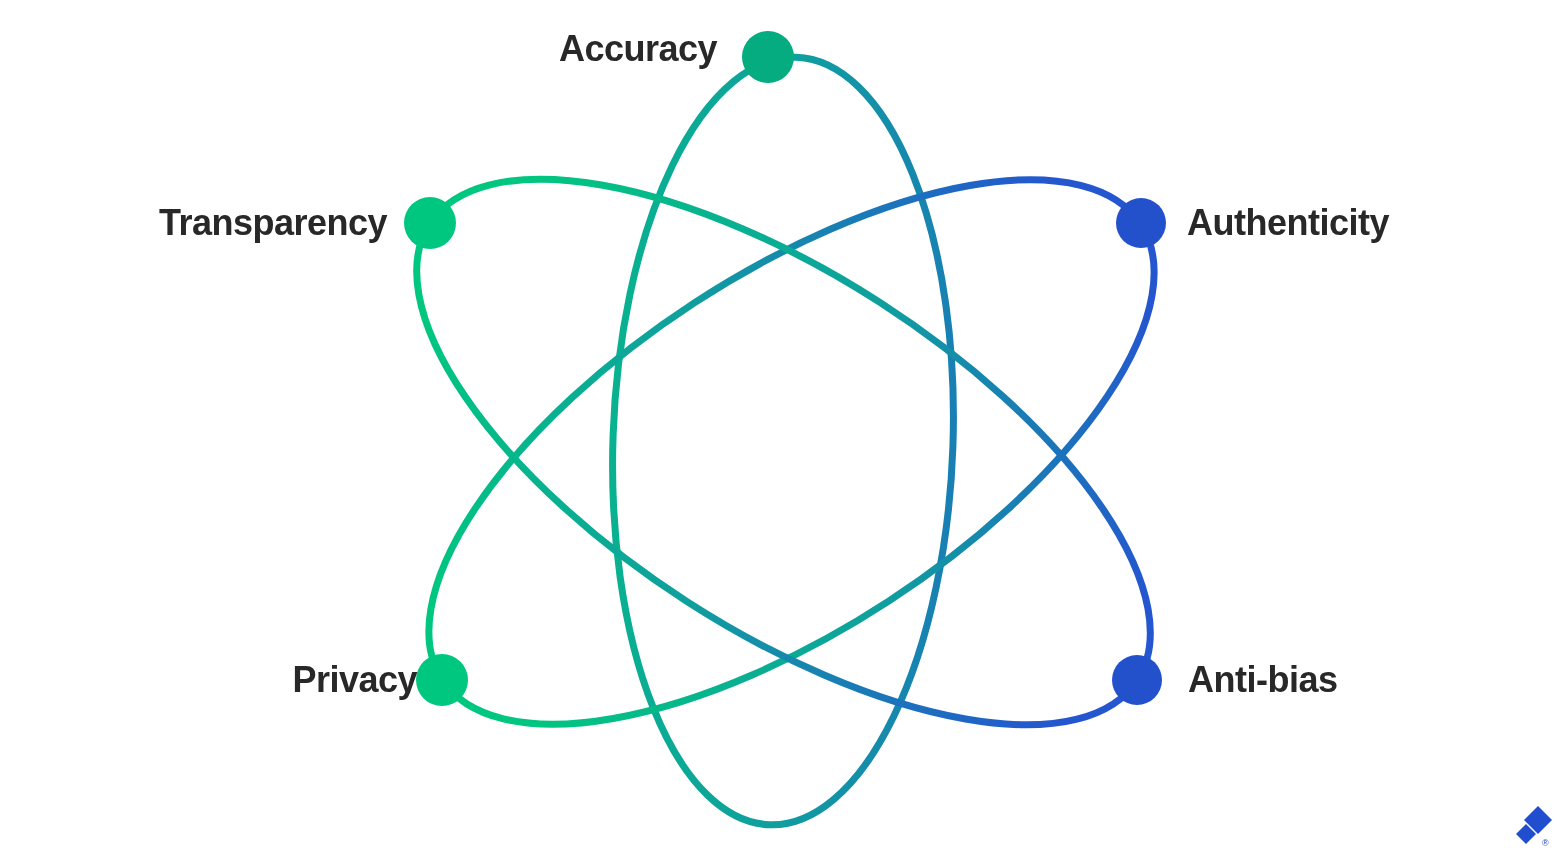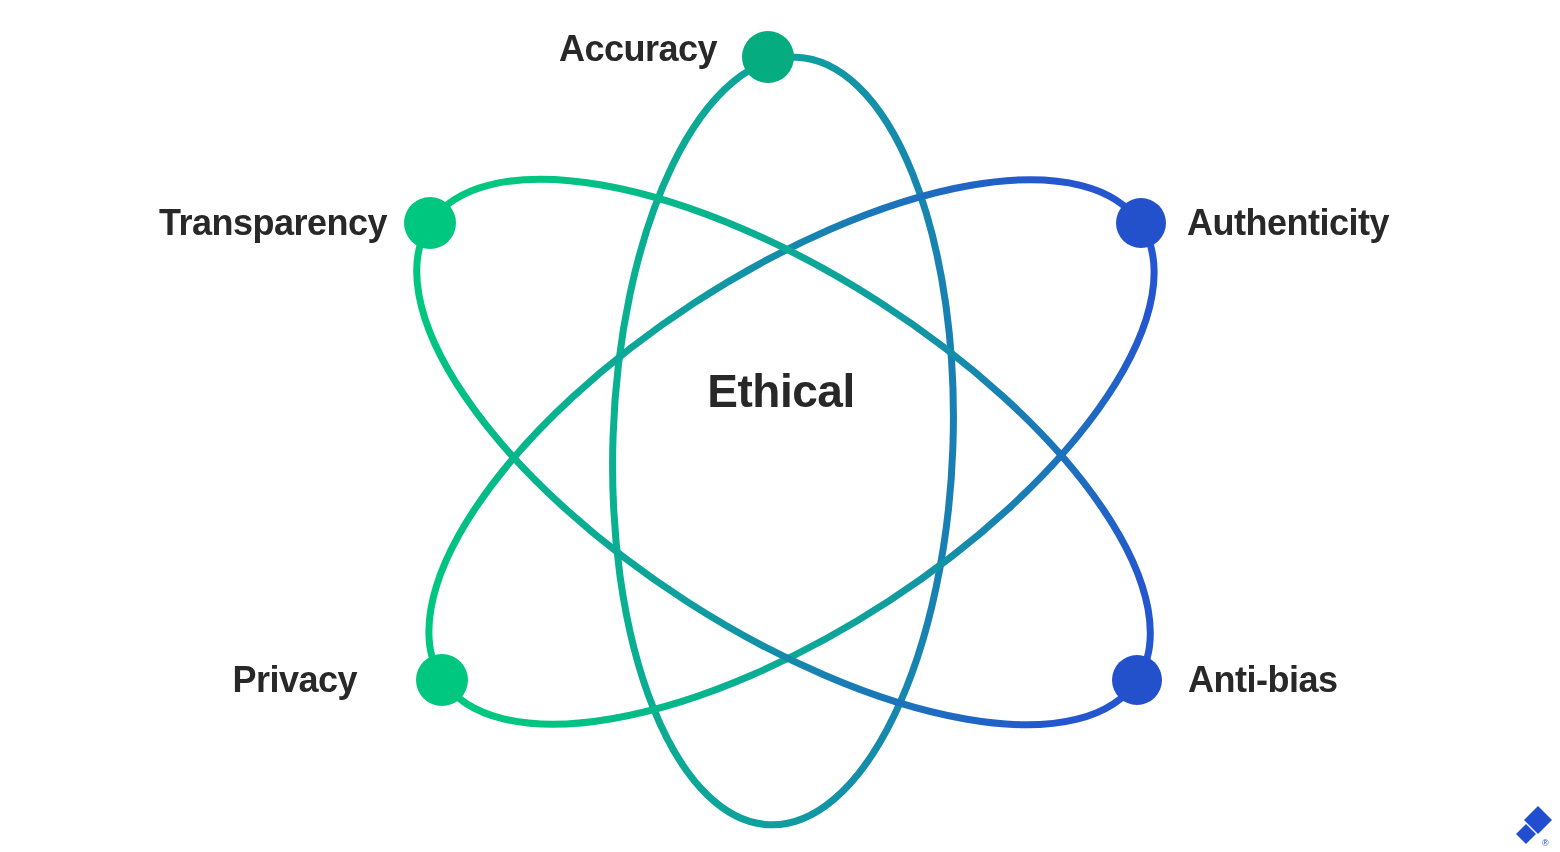--- a/index.html
+++ b/index.html
@@ -9,21 +9,21 @@
   }
   .stage{position:relative;width:1560px;height:852px;background:#ffffff;}
   svg.diagram{position:absolute;left:0;top:0;}
   .node-label{
     position:absolute;font-weight:700;font-size:36px;line-height:38px;
     letter-spacing:-0.5px;color:#282828;white-space:nowrap;
   }
   .lbl-accuracy{right:843px;top:30px;}
   .lbl-transparency{right:1173px;top:204px;}
   .lbl-authenticity{left:1187px;top:204px;text-align:center;}
-  .lbl-privacy{right:1203px;top:661px;}
+  .lbl-privacy{right:1143px;top:661px;}
   .lbl-antibias{left:1188px;top:661px;}
   .center-title{
     position:absolute;left:781px;top:362px;transform:translateX(-50%);
     text-align:center;font-weight:700;font-size:46px;line-height:58px;
     letter-spacing:-0.5px;color:#282828;white-space:nowrap;
   }
   .logo-wrap{position:absolute;left:1506px;top:802px;width:48px;height:48px;}
 </style>
 </head>
 <body>
@@ -50,21 +50,20 @@
     <circle cx="1137" cy="680" r="25" fill="#2351CC"></circle>
   </svg>
 
   <div class="node-label lbl-accuracy">Accuracy</div>
   <div class="node-label lbl-transparency">Transparency</div>
   <div class="node-label lbl-authenticity">Authenticity</div>
   <div class="node-label lbl-privacy">Privacy</div>
   <div class="node-label lbl-antibias">Anti-bias</div>
 
   <div class="center-title">
-    <div>Ethical</div>
   </div>
 
   <div class="logo-wrap">
     <svg width="48" height="48" viewBox="0 0 48 48">
       <path d="M32 4 L46 18 L32 32 L18 18 Z" fill="#204ECF"></path>
       <path d="M20 22 L30 32 L20 42 L10 32 Z" fill="#204ECF"></path>
       <text x="36" y="44" font-size="9" font-family="Liberation Sans, sans-serif" fill="#204ECF">®</text>
     </svg>
   </div>
 

